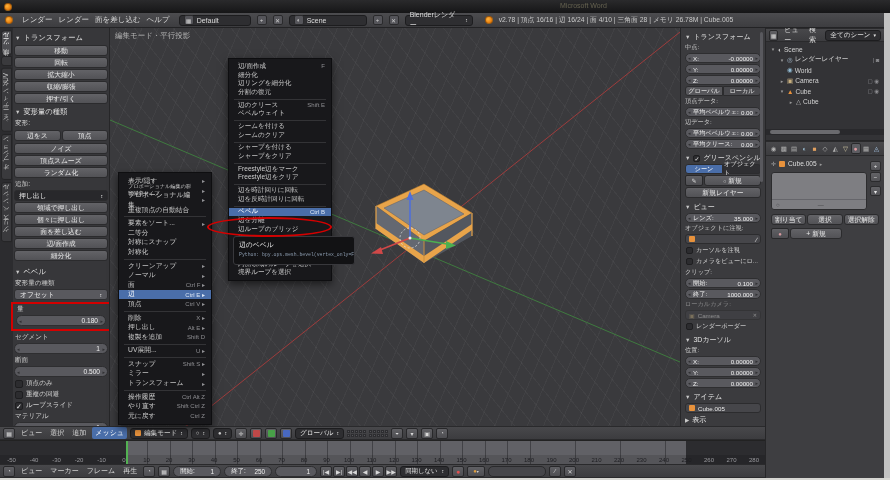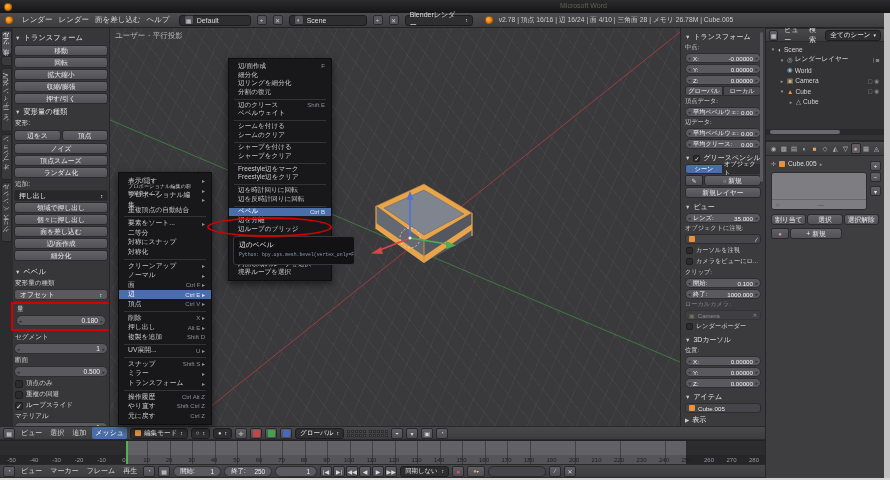--- a/index.html
+++ b/index.html
@@ -267,21 +267,21 @@
     <div class="slabel">マテリアル</div>
     <div class="sl">
       <span class="grow"></span>
         <span>-1</span>
     </div>
   </div>
 </div>
 
 <div class="abs viewport">
   <div class="vp-grid"></div>
-  <div class="vp-label">ユーザー・平行投影</div>
+  <div class="vp-label">編集モード・平行投影</div>
   <svg width="570" height="398" viewBox="110 28 570 398" style="position:absolute;inset:0">
     <line x1="150" y1="455" x2="680" y2="32" stroke="#9e3c3c" stroke-width="1"></line>
     <line x1="110" y1="120" x2="680" y2="362" stroke="#3f7a3f" stroke-width="1"></line>
 
     <g>
       <polygon points="376,206 424,184 472,213 424,241" fill="#e8a44a" stroke="#b97c2c" stroke-width="0.5"></polygon>
       <polygon points="384,208 424,190 464,214 424,235" fill="#7e858f" stroke="#5a5f68" stroke-width="0.5"></polygon>
       <polygon points="376,206 376,229 424,263 424,241" fill="#646871"></polygon>
       <polygon points="424,241 424,263 472,236 472,213" fill="#53575f"></polygon>
       <polygon points="376,223 376,229 424,263 424,256" fill="#e8a44a"></polygon>

